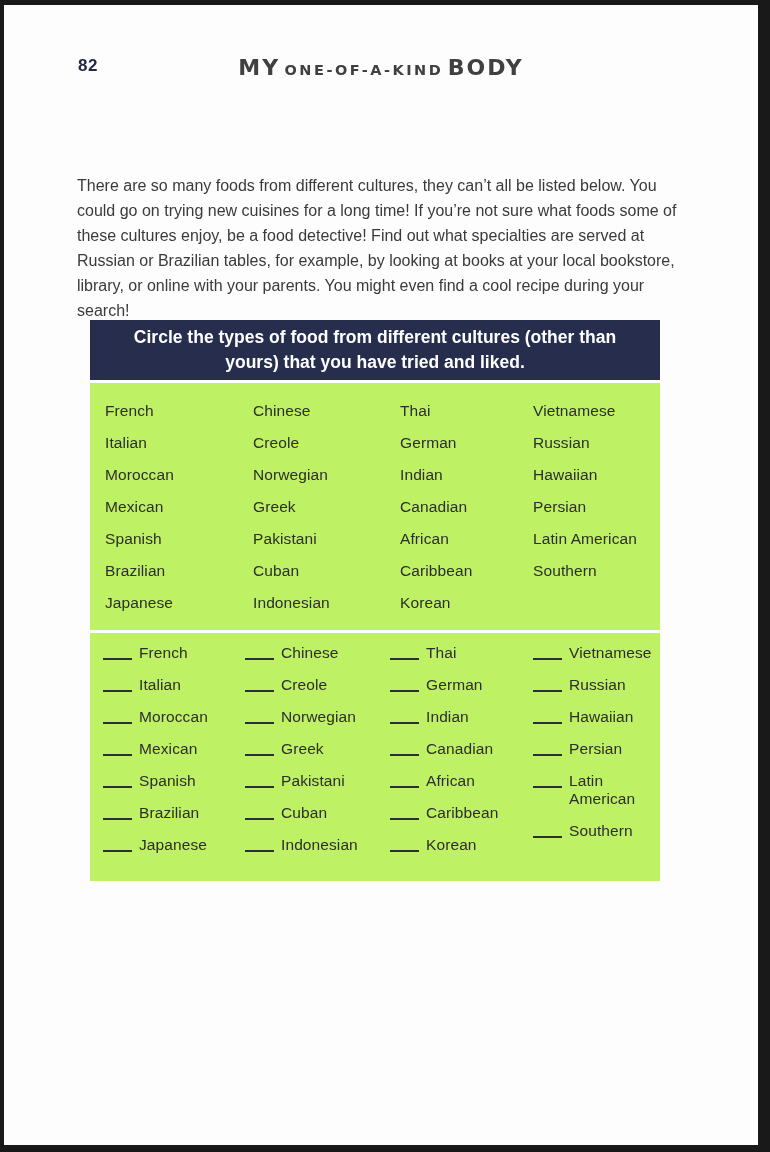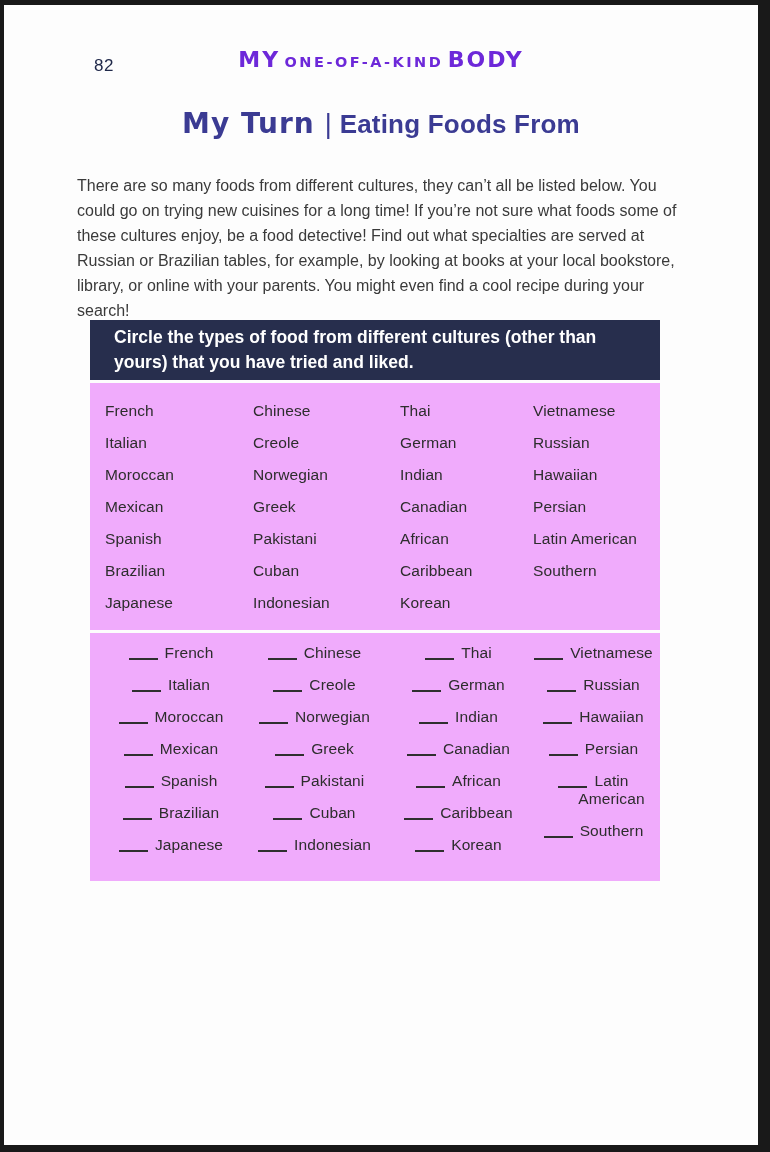--- a/index.html
+++ b/index.html
@@ -8,26 +8,26 @@
     background:#191919;
     font-family:"Liberation Sans", sans-serif;
     overflow:hidden;
   }
   .page {
     position:absolute; left:4px; top:5px; right:12px; bottom:7px;
     background:#fdfdfd;
   }
   
   .page-number {
-    position:absolute; left:90px; top:51px;
-    font-size:17px; font-weight:normal; color:#20294a; letter-spacing:0.5px;
+    position:absolute; left:74px; top:51px;
+    font-size:17px; font-weight:bold; color:#20294a; letter-spacing:0.5px;
   }
   .running-header {
-    position:absolute; left:0; right:0; top:42px;
-    text-align:center; color:#6d28d9; white-space:nowrap;
+    position:absolute; left:0; right:0; top:50px;
+    text-align:center; color:#404040; white-space:nowrap;
   }
   .running-header .rh-big { font-size:22px; font-weight:bold; letter-spacing:2px; font-family:"DejaVu Sans", sans-serif; }
   .running-header .rh-small { font-size:14.5px; font-weight:bold; letter-spacing:2.5px; font-family:"DejaVu Sans", sans-serif; }
   
   .title-block {
     position:absolute; left:0; right:0; top:103px;
     text-align:center; color:#3b3b93; line-height:31px;
   }
   .title-badge {
     font-family:"DejaVu Sans", sans-serif;
@@ -43,25 +43,25 @@
   }
   
   .workarea { position:absolute; left:86px; top:315px; width:570px; }
   .panel-header {
     background:#272e4d; min-height:60px;
     display:flex; align-items:center; justify-content:center;
     margin-bottom:3px;
   }
   .panel-header .ph-text {
     color:#ffffff; font-weight:bold; font-size:17.5px; line-height:25px;
-    text-align:left;
+    text-align:center;
   }
   .panel-header.h1 .ph-text { width:522px; }
   .panel-header.h2 .ph-text { width:474px; }
-  .panel-green { background:#f0abfc;text-align:center; }
+  .panel-green { background:#bef264; }
   .panel-green.g1 { padding:12px 0 11px 15px; margin-bottom:3px; }
   .panel-green.g2 { padding:4px 0 20px 13px; margin-top:2px; }
   .grid { display:grid; }
   .g1 .grid { grid-template-columns:148px 147px 133px 1fr; }
   .g2 .grid { grid-template-columns:142px 145px 143px 1fr; }
   .item1 {
     height:32px; display:flex; align-items:center;
     font-size:15.5px; color:#2d2d2d; letter-spacing:0.1px;
   }
   .item2 {
@@ -81,23 +81,20 @@
 
   <div class="page-number">82</div>
 
   <div class="running-header">
     <span class="rh-big">MY</span>
     <span class="rh-small">ONE-OF-A-KIND</span>
     <span class="rh-big">BODY</span>
   </div>
 
   <div class="title-block">
-    <div>
-      <span class="title-badge">My Turn</span><span class="title-sep">|</span><span class="title-main">Eating Foods From</span>
-    </div>
   </div>
 
   <div class="intro">There are so many foods from different cultures, they can’t all be listed below. You could go on trying new cuisines for a long time! If you’re not sure what foods some of these cultures enjoy, be a food detective! Find out what specialties are served at Russian or Brazilian tables, for example, by looking at books at your local bookstore, library, or online with your parents. You might even find a cool recipe during your search!</div>
 
   <div class="workarea">
 
     <div class="panel-header h1">
       <div class="ph-text">Circle the types of food from different cultures (other than yours) that you have tried and liked.</div>
     </div>
 

